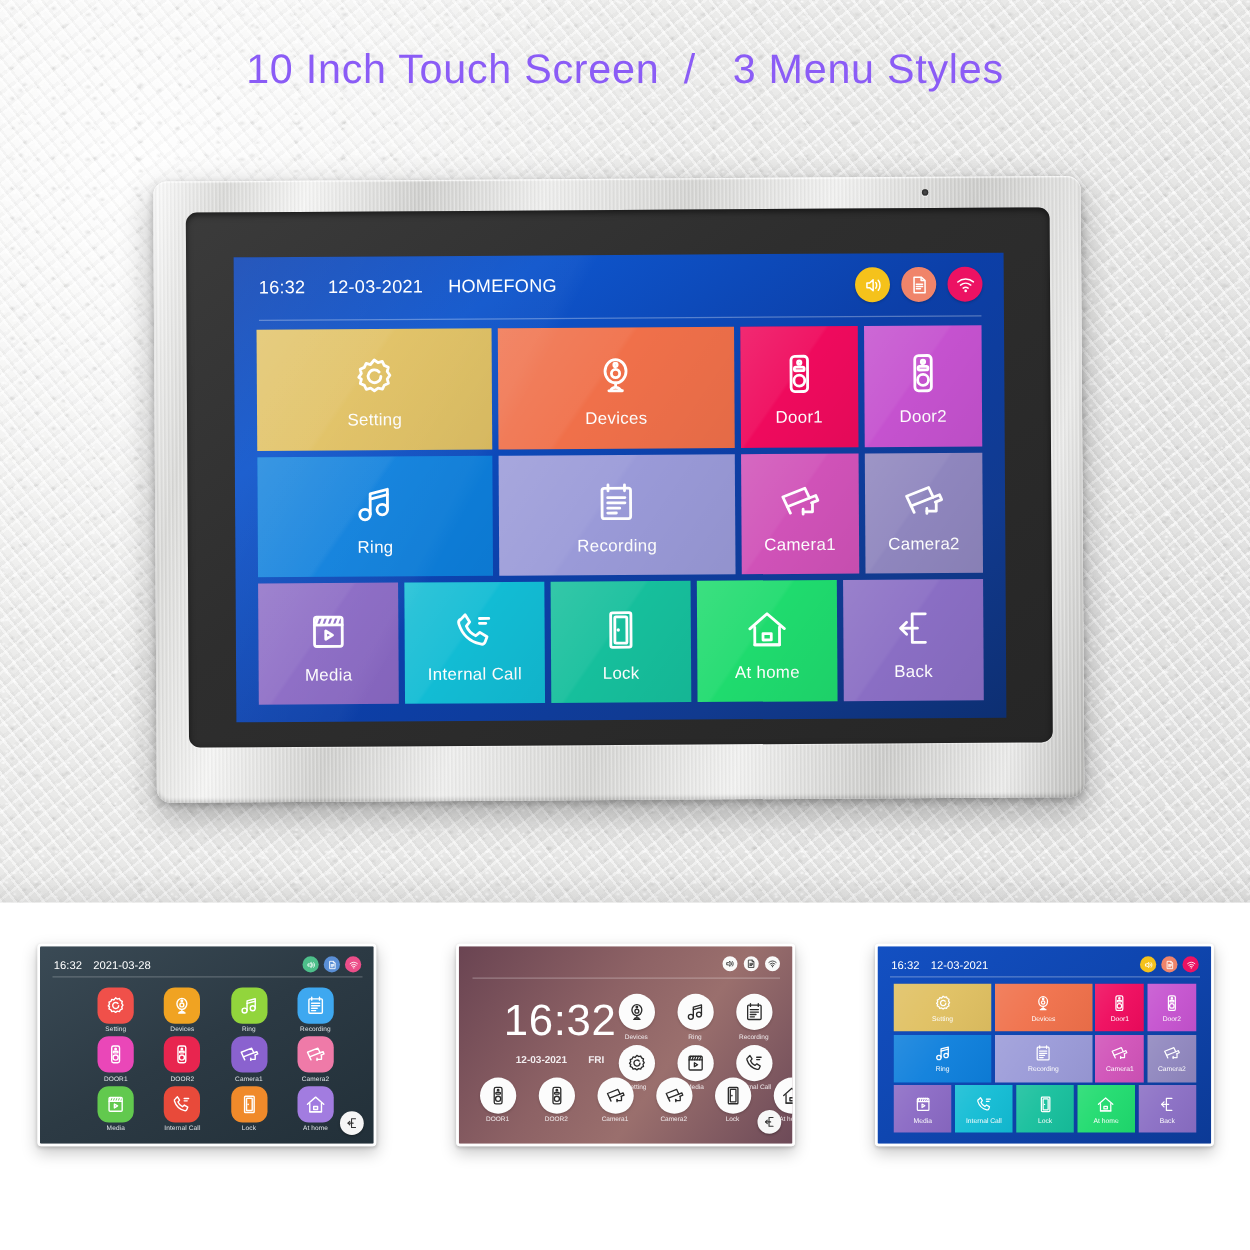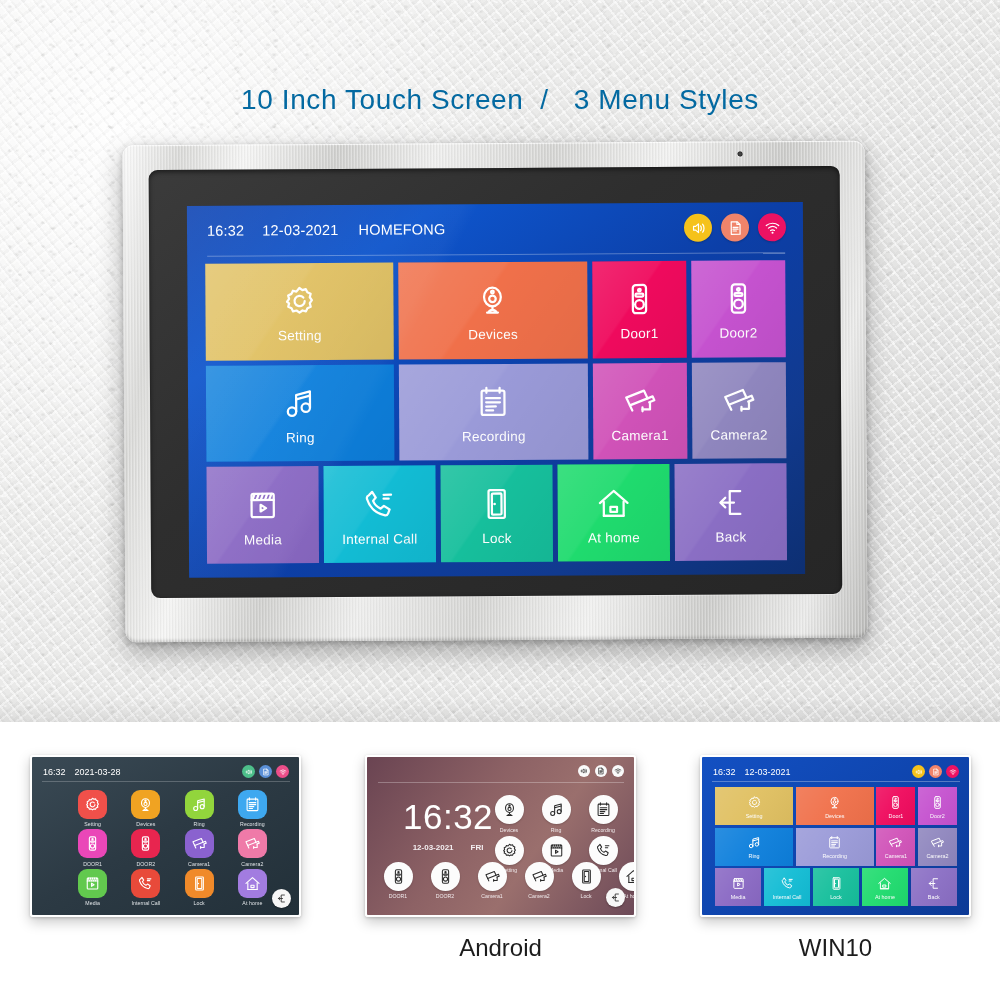--- a/index.html
+++ b/index.html
@@ -44,22 +44,22 @@
     position:absolute; left:0; bottom:0; width:1000px; height:26px;
     background: linear-gradient(to bottom, rgba(0,0,0,0) 0%, rgba(0,0,0,0.05) 100%);
   }
 
   
   .headline {
     position: absolute; left: 0; top: 36px; width: 1000px;
     text-align: center; z-index: 6;
   }
   .headline .en {
-    font-size: 28px; color: #0369a1; letter-spacing: 0.6px;
-    font-weight: 400; white-space: pre; margin-top: 48px;
+    font-size: 33px; color: #8b5cf6; letter-spacing: 0.6px;
+    font-weight: 400; white-space: pre;
   }
   .headline .ru {
     font-size: 20.5px; color: #f0501e; margin-top: 7px;
     font-weight: 700; letter-spacing: 0.1px;
   }
 
   
   .monitor {
     position: absolute; left: 124px; top: 143px;
     width: 742px; height: 497px;
@@ -787,21 +787,20 @@
           </div>
         </div>
       <div class="and-back" id="andBack">
           <svg width="11" height="11" viewBox="0 0 24 24">
             <path fill="none" stroke="#333" stroke-width="1.9" stroke-linecap="round" stroke-linejoin="round" d="M18.4 4.4h-7v15.2h7"></path>
             <path fill="none" stroke="#333" stroke-width="1.9" stroke-linecap="round" stroke-linejoin="round" d="M14.2 12H5.4"></path>
             <path fill="none" stroke="#333" stroke-width="1.9" stroke-linecap="round" stroke-linejoin="round" d="M8.4 8.8 5.2 12l3.2 3.2"></path>
           </svg>
         </div>
     </div>
-    <div class="vcaption">Android</div>
   </div>
 
   <div class="vcard" style="left:700px;">
     <div class="vshot">
       <div class="w10-bg"></div>
       <div class="w10-sb">
         <span class="stext stime">16:32</span>
         <span class="stext">12-03-2021</span>
         <span class="w10-ico-row" id="w10Icons">
             <span class="w10-ico" style="background: rgb(245, 194, 27);">
@@ -967,16 +966,15 @@
                   <path fill="none" stroke="#fff" stroke-width="1.6" stroke-linecap="round" stroke-linejoin="round" d="M18.4 4.4h-7v15.2h7"></path>
                   <path fill="none" stroke="#fff" stroke-width="1.6" stroke-linecap="round" stroke-linejoin="round" d="M14.2 12H5.4"></path>
                   <path fill="none" stroke="#fff" stroke-width="1.6" stroke-linecap="round" stroke-linejoin="round" d="M8.4 8.8 5.2 12l3.2 3.2"></path>
                 </svg>
               </span>
               <span class="w10-lbl">Back</span>
             </div>
           </div>
         </div>
     </div>
-    <div class="vcaption">WIN10</div>
   </div>
 
 </div>
 
 </body></html>

